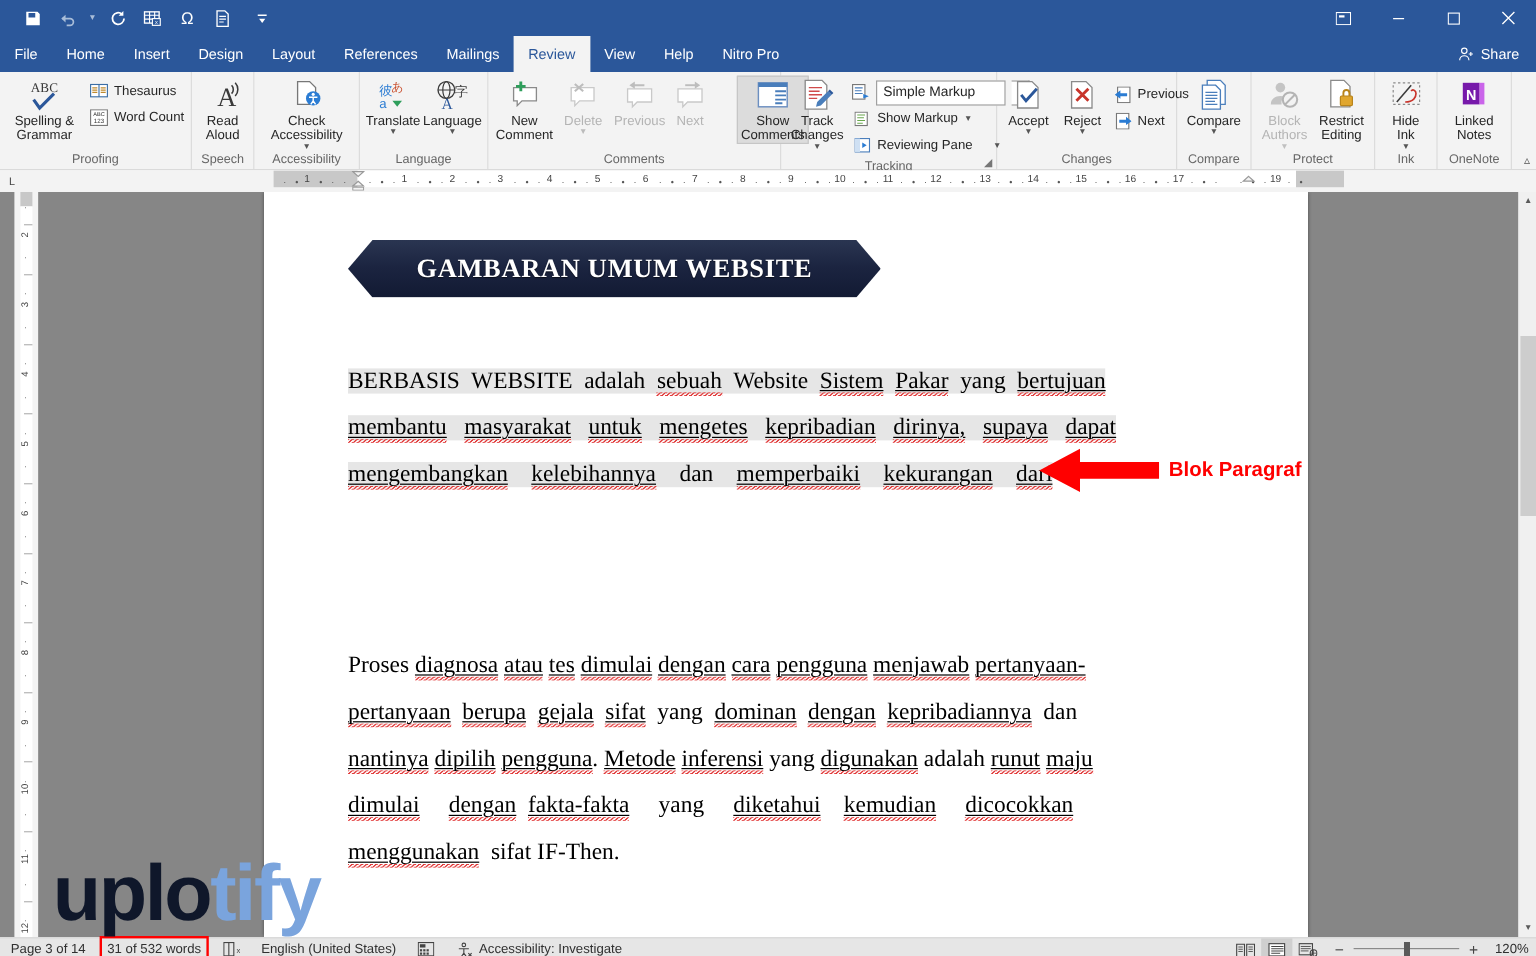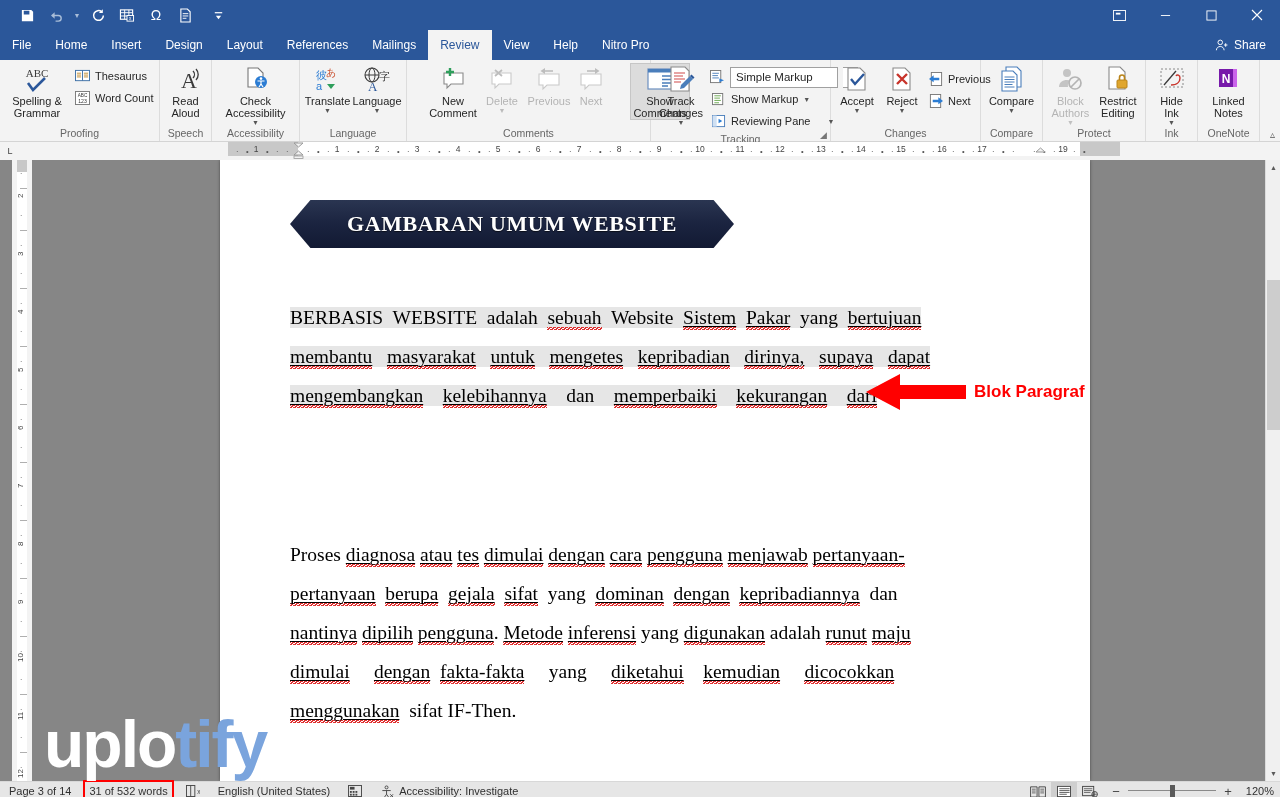--- a/index.html
+++ b/index.html
@@ -162,21 +162,21 @@
   .annot-label {
     font-family: "Liberation Sans", sans-serif; font-weight: bold; font-size: 17px;
     color: #ff0000; margin-left: 8px; white-space: nowrap;
   }
 
   
   .watermark {
     position: absolute; left: 12px; bottom: 4px; font-size: 66px; font-weight: bold;
     letter-spacing: -2px; z-index: 45; line-height: 1; font-family: "Liberation Sans", sans-serif;
   }
-  .wm-a { color: #ffffff; }
+  .wm-a { color: #0f172a; }
   .wm-b { color: #7aa4dd; }
 
   
   .vscroll {
     position: absolute; right: 0; top: 0; width: 15px; height: 621px; background: #f0f0f0;
     border-left: 1px solid #dcdcdc;
   }
   .vs-arrow { width: 15px; height: 15px; display: flex; align-items: center; justify-content: center;
               font-size: 7px; color: #5a5a5a; background: #f0f0f0; }
   .vs-arrow.bottom { position: absolute; bottom: 0; left: 0; }
@@ -398,21 +398,21 @@
           </span>
           <span class="lbl">Language</span>
           <span class="caret">▼</span>
         </div>
       </div>
       <div class="rgroup-label">Language</div>
     </div>
 
     <div class="rgroup" style="width:244px;">
       <div class="rgroup-body">
-        <div class="bigbtn" style="min-width:52px;margin-left:16px;">
+        <div class="bigbtn" style="min-width:52px;">
           <span class="ico">
             <svg width="30" height="30" viewBox="0 0 30 30">
               <path fill="#fff" stroke="#8a8a8a" stroke-width="1.1" d="M6 8h19v11H13l-4 4v-4H6z"></path>
               <path stroke="#2e9e5b" stroke-width="2.4" d="M8 7h8M12 3v8"></path>
             </svg>
           </span>
           <span class="lbl">New
 Comment</span>
         </div>
         <div class="bigbtn disabled" style="min-width:44px;">

